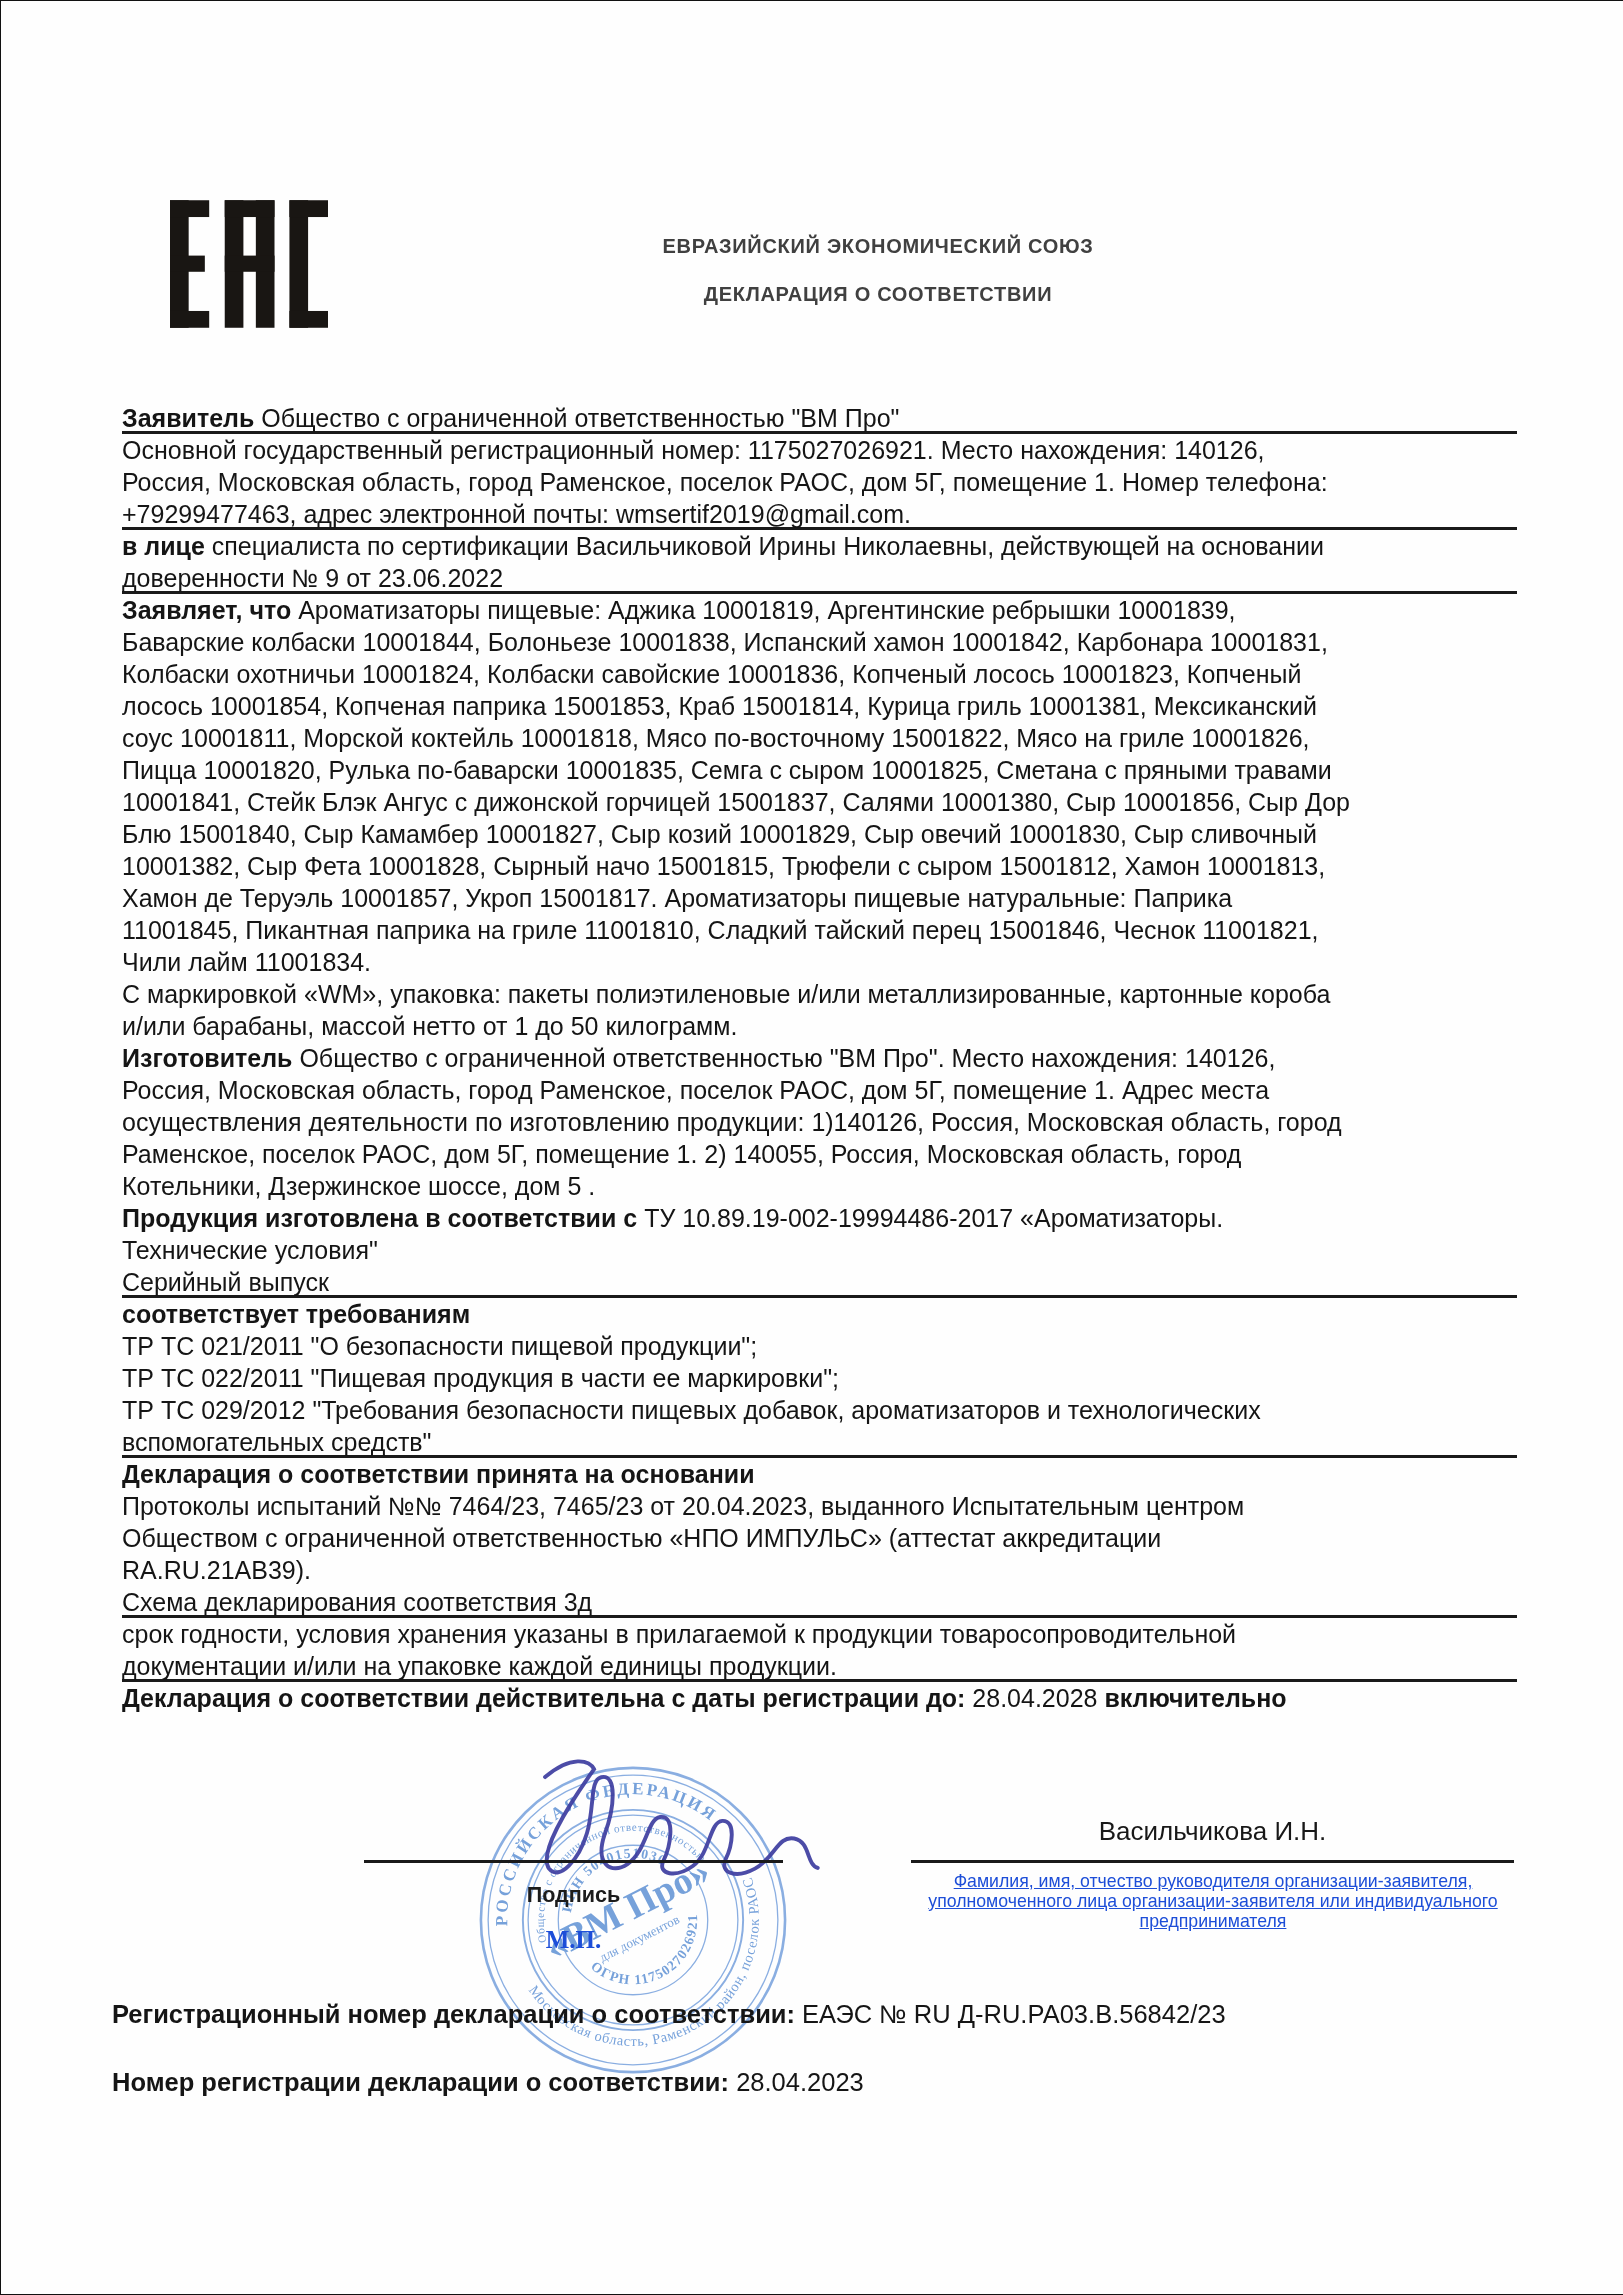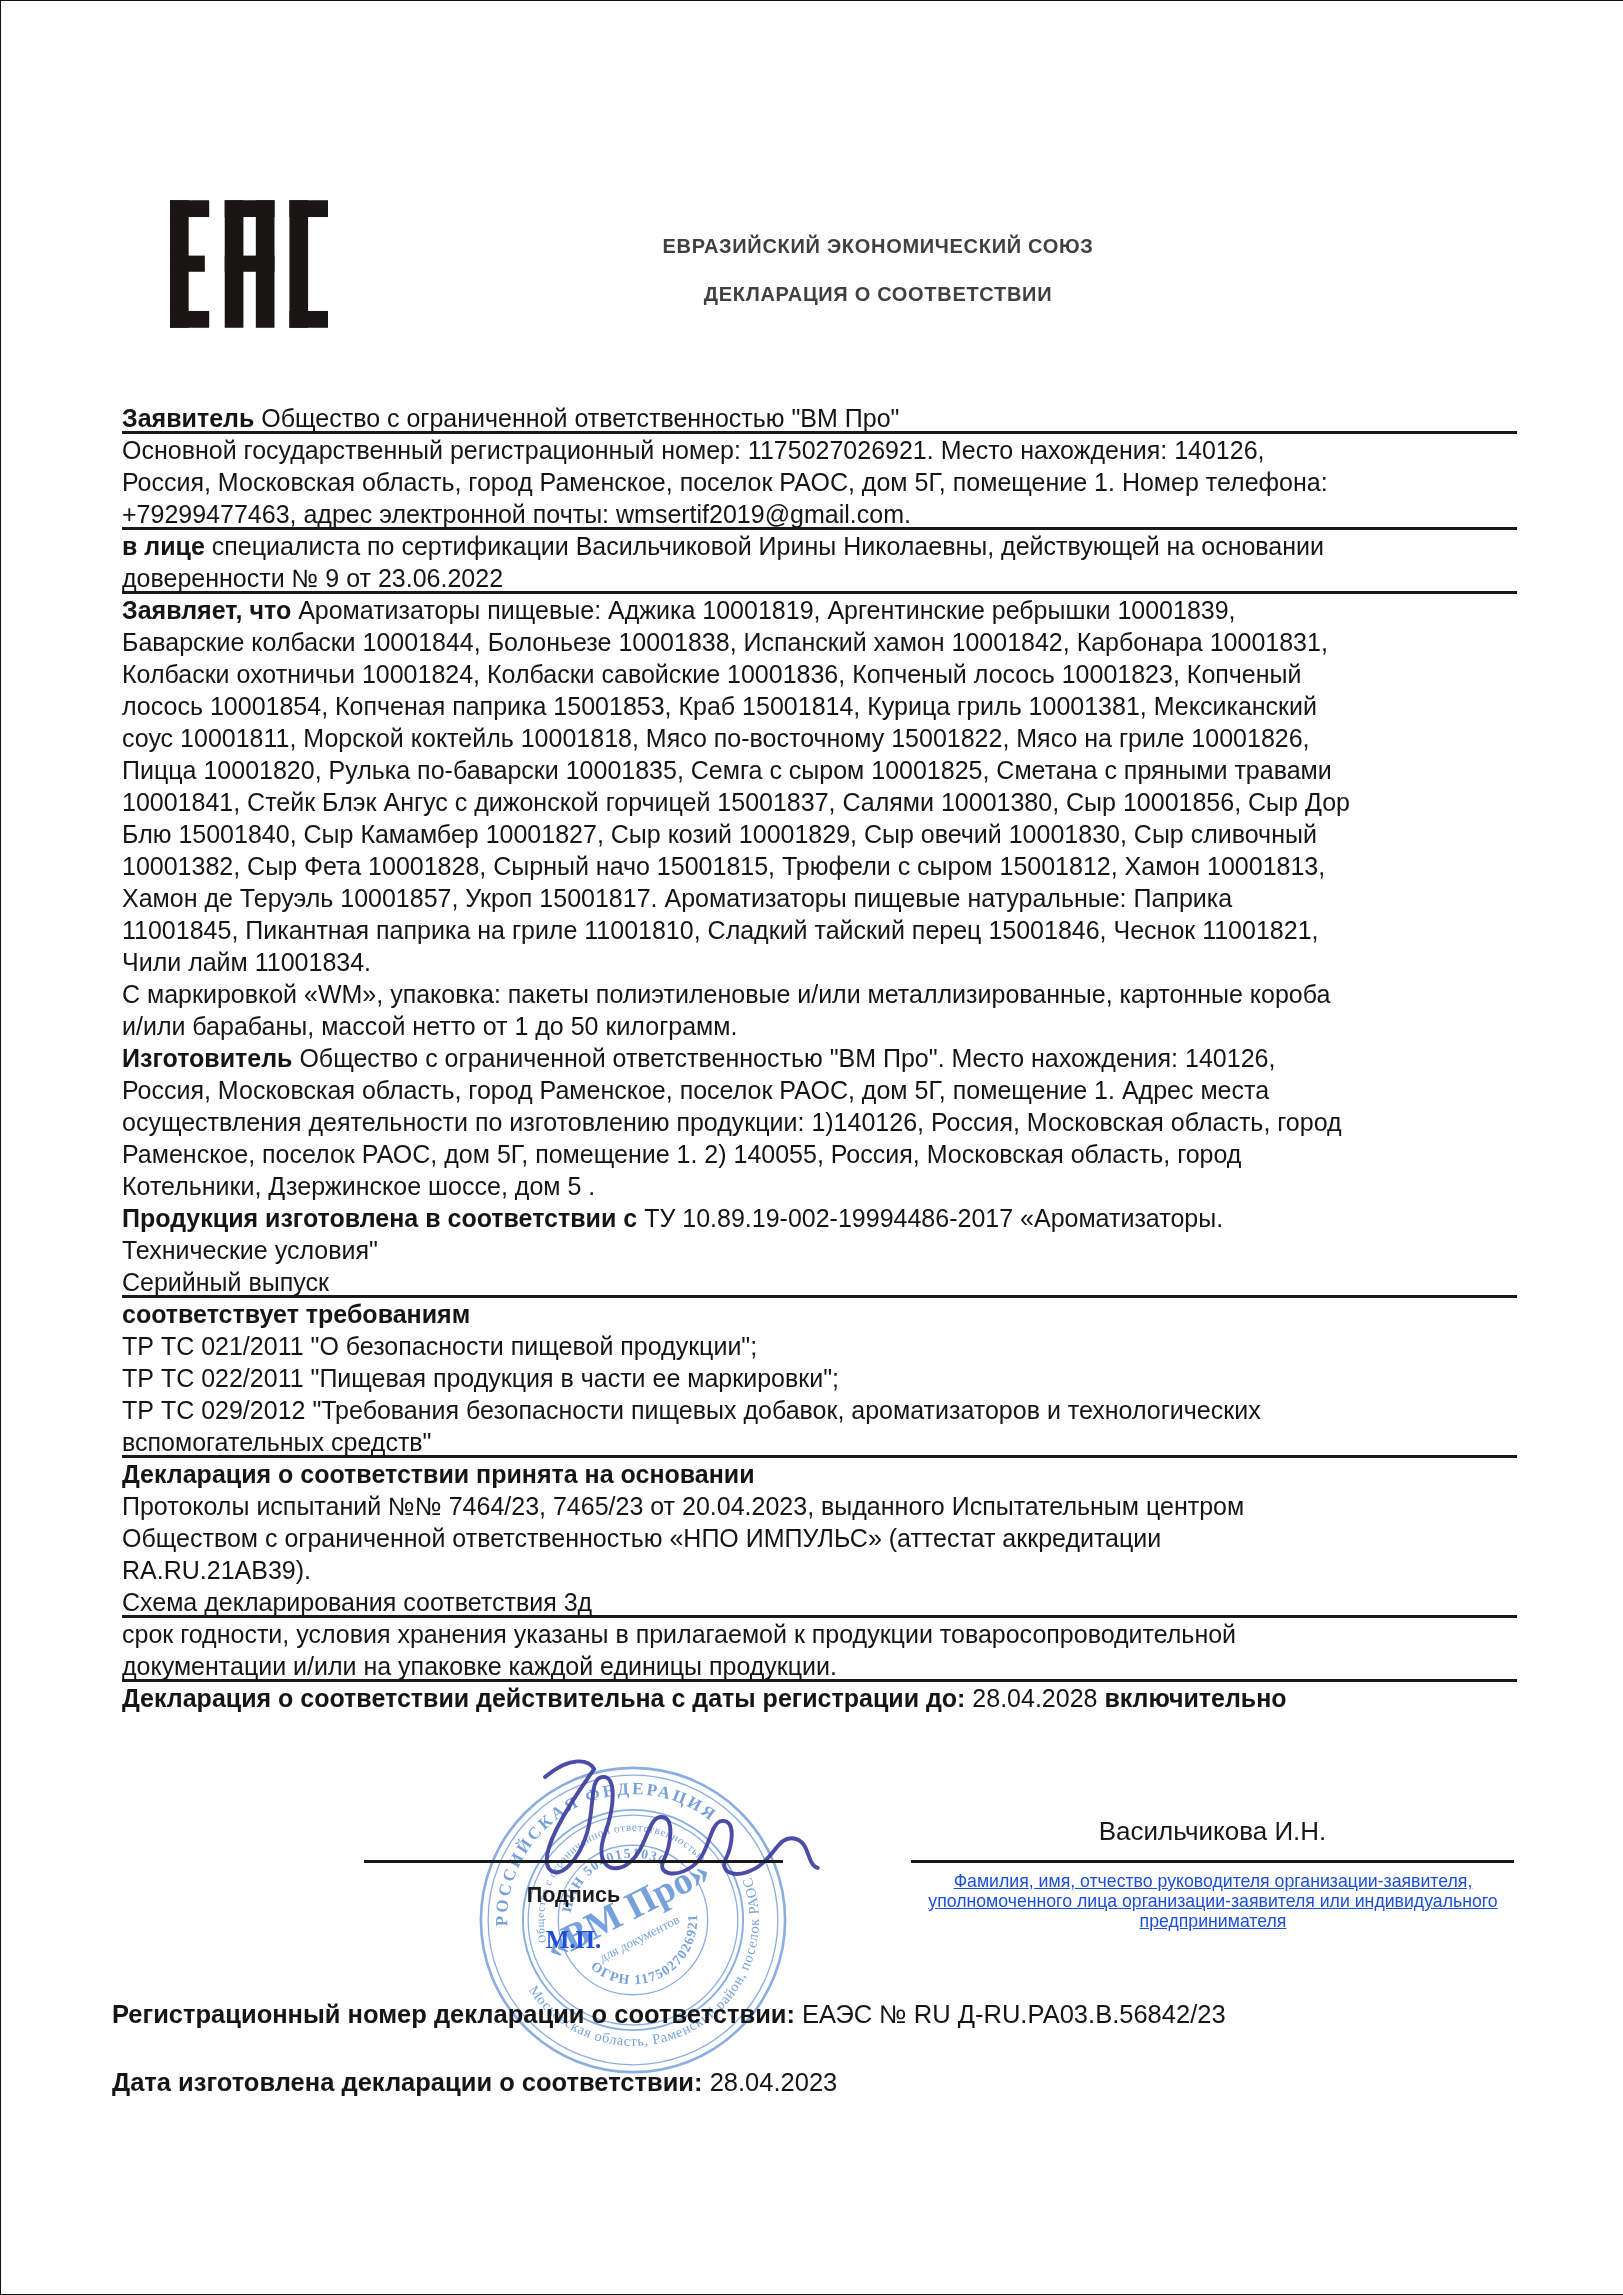--- a/index.html
+++ b/index.html
@@ -198,17 +198,17 @@
   <div class="sig-line right"></div>
   <div class="sig-name">Васильчикова И.Н.</div>
   <div class="sig-caption">Фамилия, имя, отчество руководителя организации-заявителя, уполномоченного лица организации-заявителя или индивидуального предпринимателя</div>
   <div class="sign-label">Подпись</div>
   <div class="seal-label">М.П.</div>
 
   <div class="footer-line reg">
     <span class="lbl">Регистрационный номер декларации о соответствии: </span><span>ЕАЭС № RU Д-RU.РА03.В.56842/23</span>
   </div>
   <div class="footer-line date">
-    <span class="lbl">Дата изготовлена декларации о соответствии: </span><span>28.04.2023</span>
+    <span class="lbl">Номер регистрации декларации о соответствии: </span><span>28.04.2023</span>
   </div>
 
 </div>
 
 
 </body></html>

